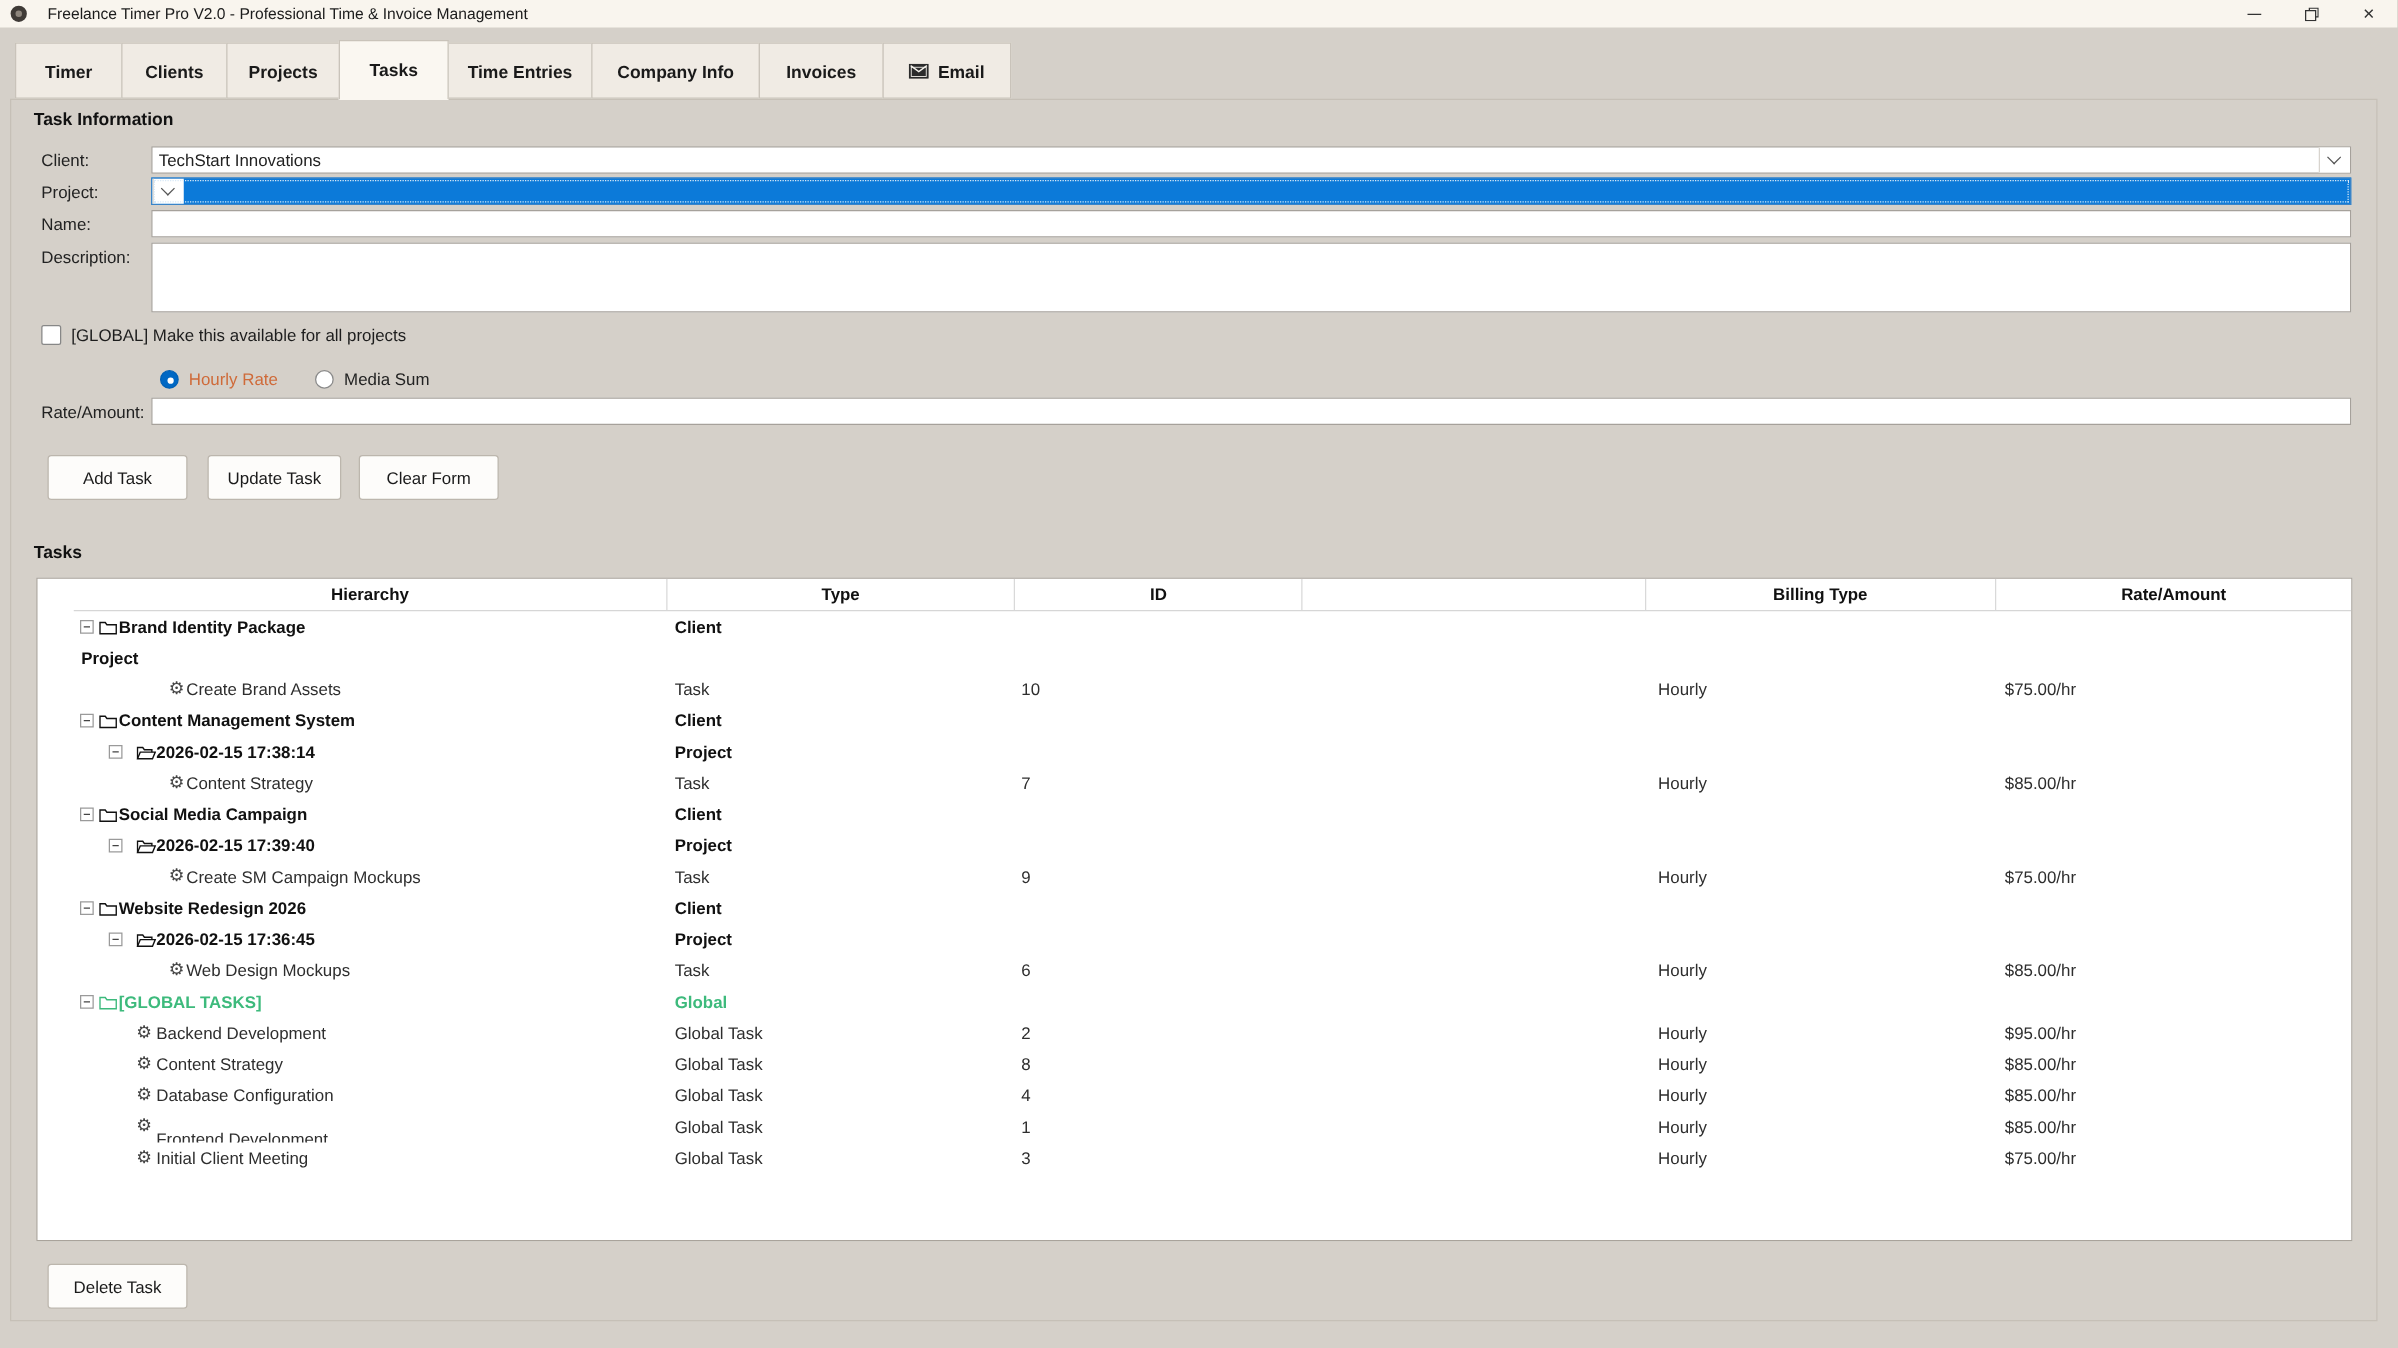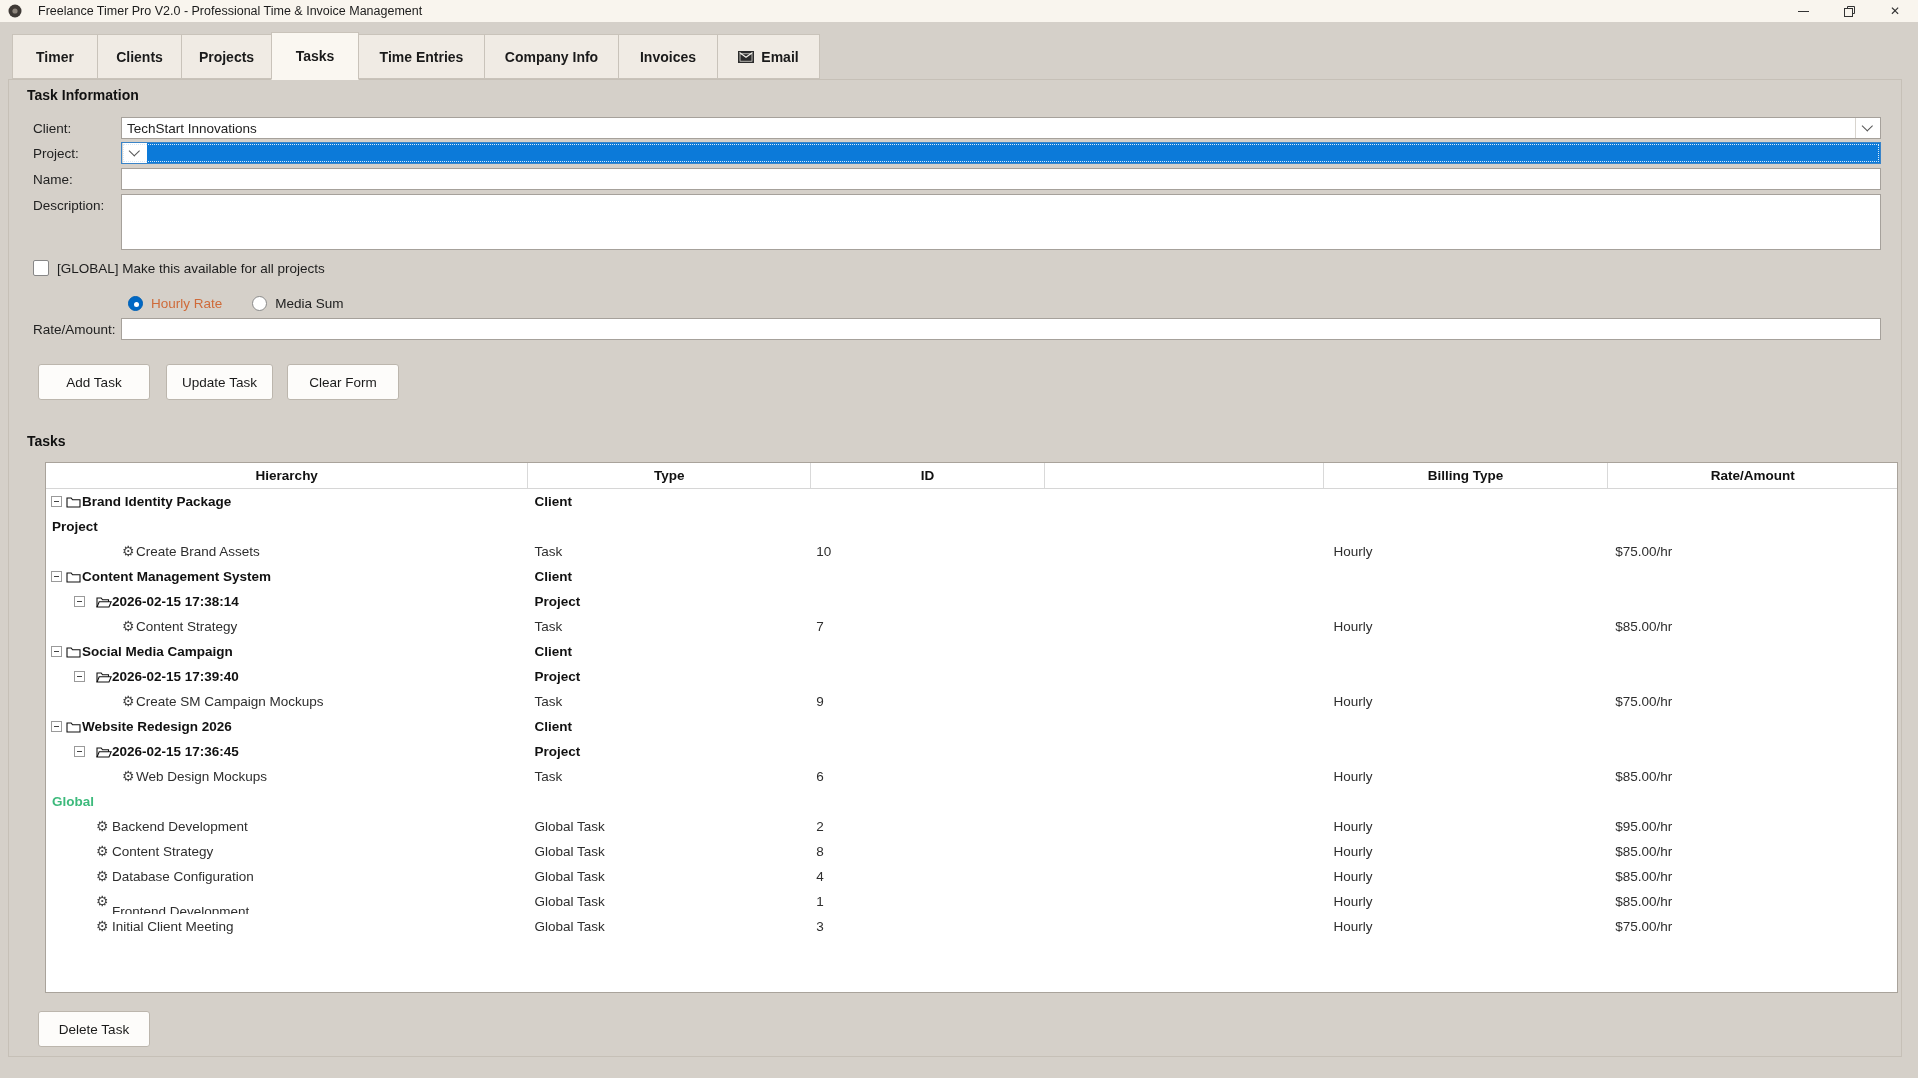--- a/index.html
+++ b/index.html
@@ -12,21 +12,21 @@
   .title-text { margin-left:16px; font-size:12.5px; color:#1c1c1c; }
   .win-controls { position:absolute; right:0; top:0; height:22px; display:flex; }
   .win-btn { width:46px; height:22px; display:flex; align-items:center; justify-content:center; color:#333; font-size:12px; cursor:default; }
   .min-glyph { display:inline-block; width:11px; height:1px; background:#333; }
 
   
   .tabbar { position:absolute; left:12px; top:34px; height:45px; display:flex; align-items:flex-end; z-index:3; }
   .tab { height:45px; background:#f0ebe4; border:1px solid #c9c3ba; margin-left:-1px; display:flex; align-items:center; justify-content:center; gap:7px; font-size:14px; font-weight:bold; color:#1a1a1a; }
   .tab:first-child { margin-left:0; }
   .tab.active { height:48px; margin-bottom:-1px; background:#faf7f1; border-bottom-color:#faf7f1; z-index:4; }
-  .t0{width:86px}.t1{width:85px}.t2{width:91px}.t3{width:88px}.t4{width:127px}.t5{width:135px}.t6{width:100px}.t7{width:103px}
+  .t0{width:86px}.t1{width:85px}.t2{width:91px}.t3{width:88px}.t4{width:116px}.t5{width:135px}.t6{width:100px}.t7{width:103px}
 
   
   .pane { position:absolute; left:8px; top:79px; width:1894px; height:978px; background:#d5d0c9; border:1px solid #c6c0b7; }
 
   .section-title { position:absolute; left:27px; font-size:14px; font-weight:bold; color:#111; }
   .flabel { position:absolute; left:33px; font-size:13.5px; color:#222; }
 
   .entry, .combo, .txtarea { position:absolute; left:121px; width:1760px; background:#fff; }
   .entry { height:22px; border:1px solid #a6a19b; font-size:13.5px; padding-left:5px; font-family:"Liberation Sans",sans-serif; }
   .txtarea { height:56px; border:1px solid #a6a19b; resize:none; font-size:13.5px; padding:2px 4px; font-family:"Liberation Sans",sans-serif; }
@@ -44,21 +44,21 @@
   .radio-row { position:absolute; left:128px; display:flex; align-items:center; gap:8px; font-size:13.5px; }
   .radio { width:15px; height:15px; border-radius:50%; border:1px solid #8a8a8a; background:#fff; position:relative; }
   .radio.on { background:#0068c4; border-color:#0060b5; }
   .radio.on::after { content:""; position:absolute; left:5px; top:5px; width:5px; height:5px; border-radius:50%; background:#fff; }
   .radio-label-accent { color:var(--accent-orange); }
   .radio-gap { width:14px; }
 
   .btn { position:absolute; height:36px; background:#fdfcfa; border:1px solid #bcb6ad; border-radius:3px; font-size:13.5px; font-family:"Liberation Sans",sans-serif; color:#1a1a1a; display:flex; align-items:center; justify-content:center; }
 
   
-  .tasks-table { position:absolute; left:45px; top:462px; width:1853px; height:531px; background:#fff; border:1px solid #a9a39b; overflow:hidden; }
+  .tasks-table { position:absolute; left:29px; top:462px; width:1853px; height:531px; background:#fff; border:1px solid #a9a39b; overflow:hidden;padding-left:29px; }
   .thead { display:flex; height:26px; border-bottom:1px solid #d6d6d6; }
   .th { font-size:13.5px; font-weight:bold; color:#111; display:flex; align-items:center; justify-content:center; border-right:1px solid #d9d9d9; }
   .th:last-child { border-right:none; }
   .c0{width:483px}.c1{width:283px}.c2{width:234px}.c3{width:279px}.c4{width:285px}.c5{width:289px}
   .trow { display:flex; height:25px; }
   .tc { font-size:13.5px; color:#2e2e2e; line-height:25px; white-space:nowrap; overflow:hidden; }
   .tc.b { font-weight:bold; color:#111; }
   .hier { position:relative; }
   .hier .lbl { position:absolute; top:0; line-height:25px; }
   .exp { position:absolute; top:7px; width:11px; height:11px; border:1px solid #9a9a9a; background:#fff; display:flex; align-items:center; justify-content:center; }
@@ -355,20 +355,31 @@
           <span class="gear" style="left: 76px;">⚙</span>
           <span class="lbl" style="left: 90px;">Web Design Mockups</span>
         </div>
         <div class="tc c1 pad1">Task</div>
         <div class="tc c2 pad2">6</div>
         <div class="tc c3"></div>
         <div class="tc c4 pad4">Hourly</div>
         <div class="tc c5 pad5">$85.00/hr</div>
       </div>
       <div class="trow">
+        <div class="tc c0 hier" style="color: rgb(61, 186, 124); font-weight: bold;">
+          <span class="exp" style="left: 5px;">
+            <i></i>
+          </span>
+          <span class="ric" style="left: 20px;">
+            <svg width="15" height="13" viewBox="0 0 15 13">
+              <path d="M1 11.5 V2.5 h4.2 l1.3 1.8 H14 v7.2 z" fill="none" stroke="currentColor" stroke-width="1.1"></path>
+            </svg>
+          </span>
+          <span class="lbl" style="left: 36px;">[GLOBAL TASKS]</span>
+        </div>
         <div class="tc c1 pad1" style="color: rgb(61, 186, 124); font-weight: bold;">Global</div>
         <div class="tc c2 pad2"></div>
         <div class="tc c3"></div>
         <div class="tc c4 pad4"></div>
         <div class="tc c5 pad5"></div>
       </div>
       <div class="trow">
         <div class="tc c0 hier">
           <span class="gear" style="left: 50px;">⚙</span>
           <span class="lbl" style="left: 66px;">Backend Development</span>

